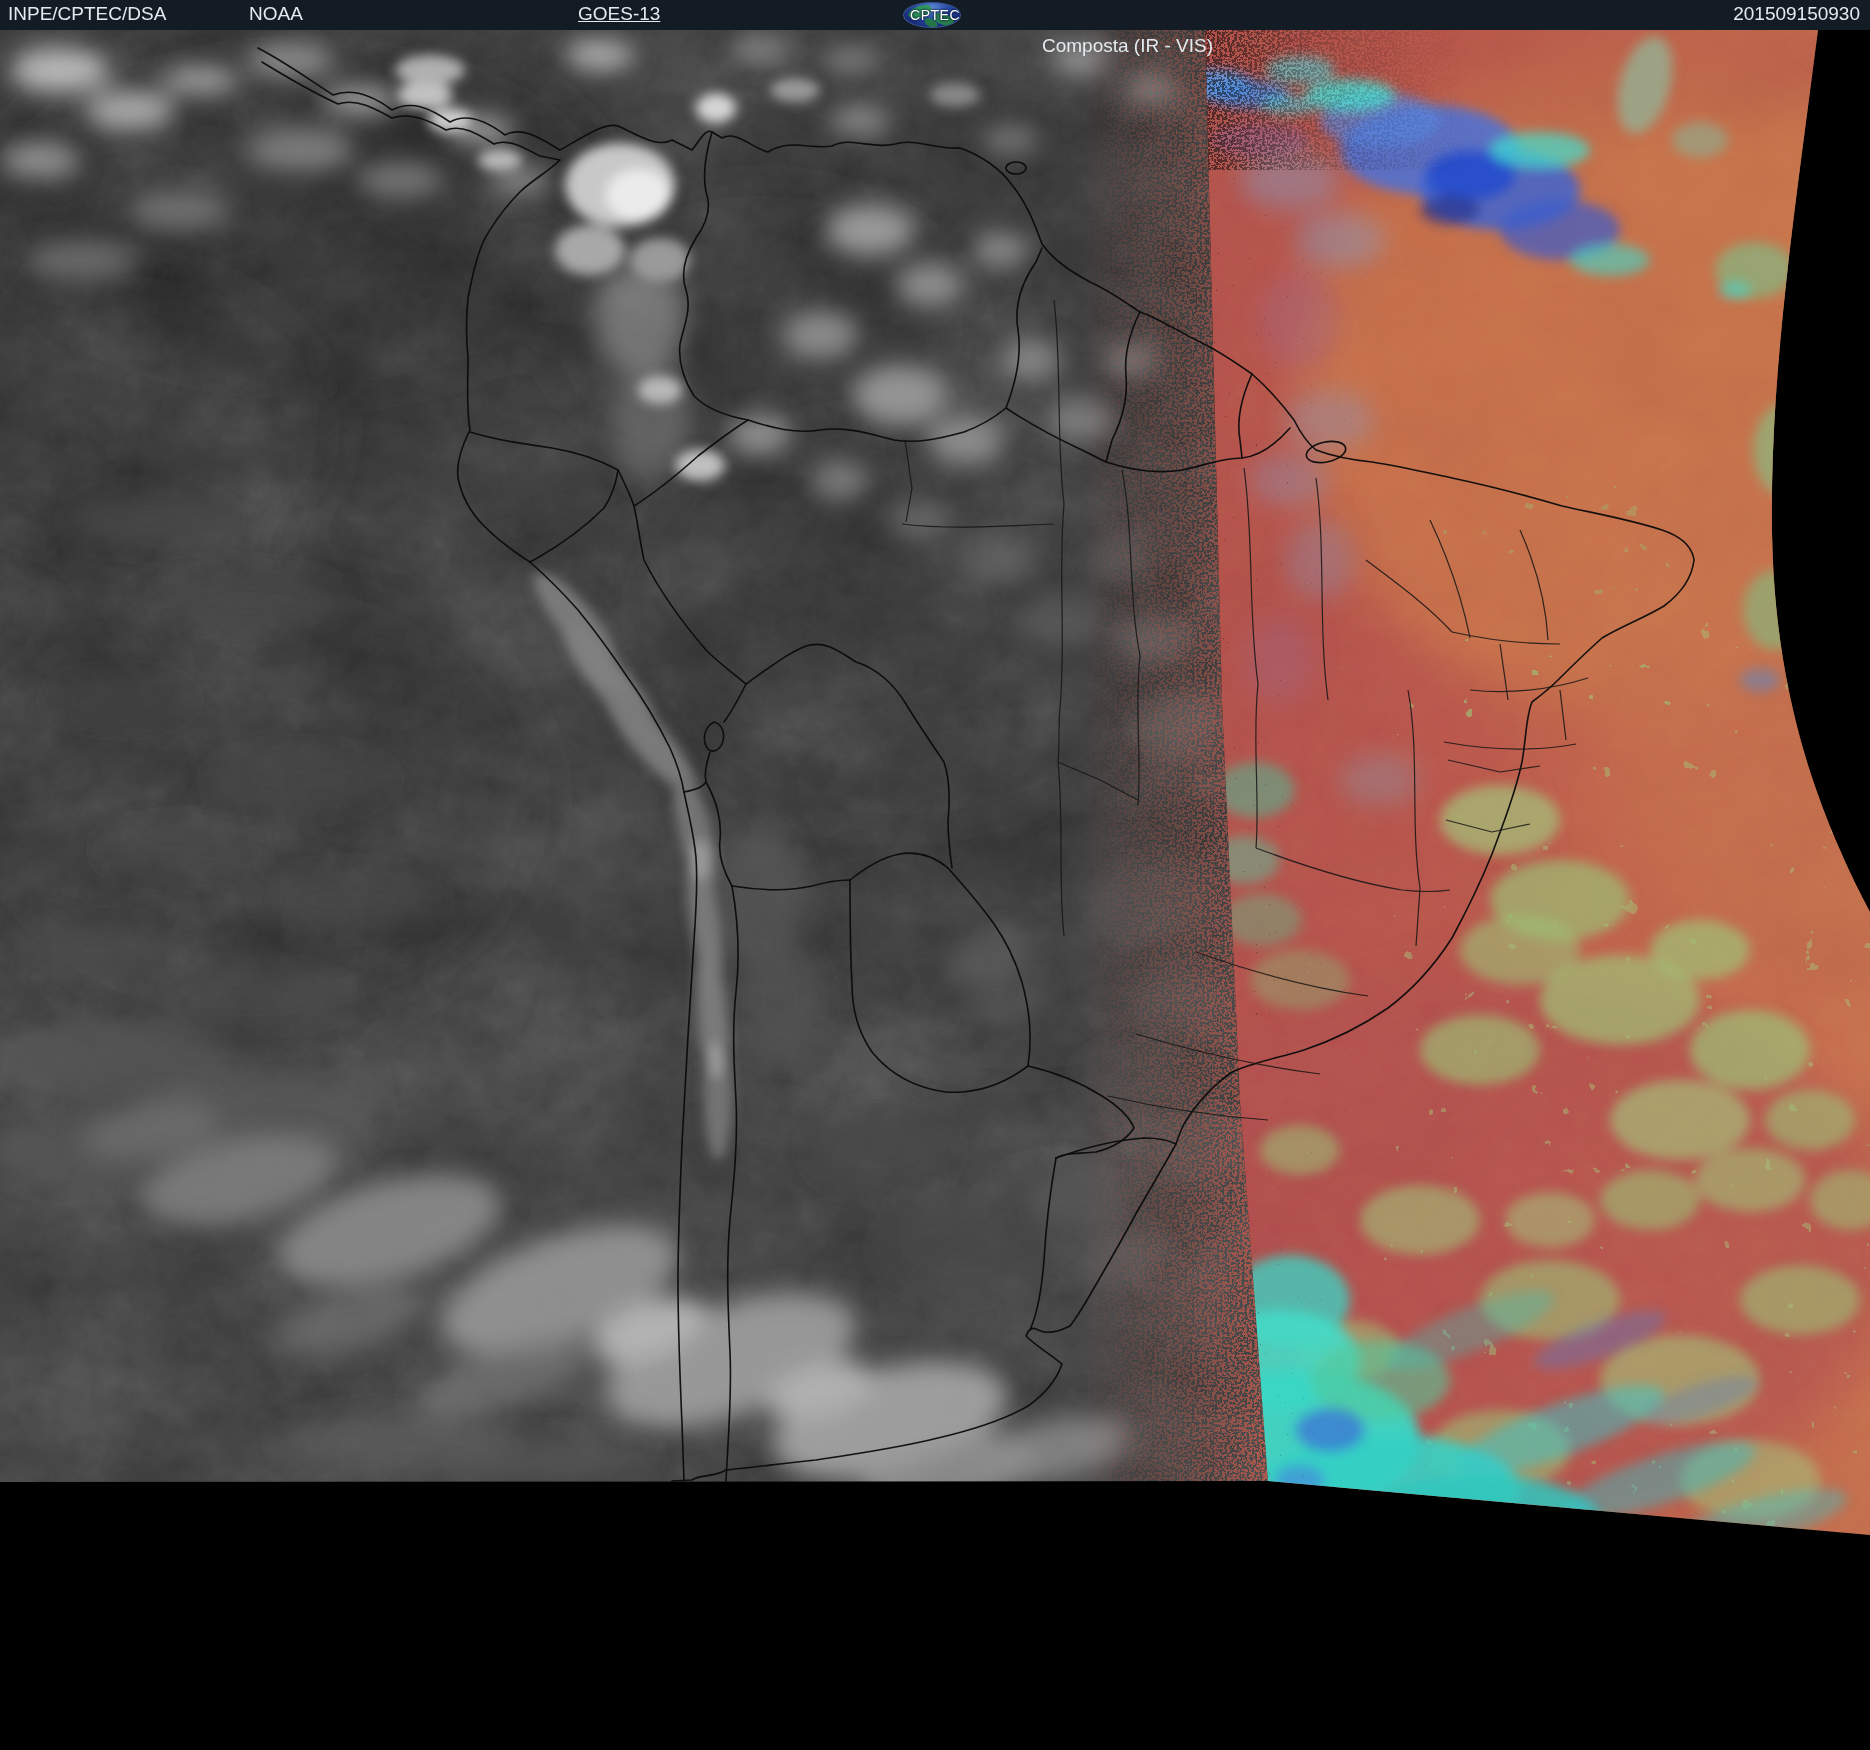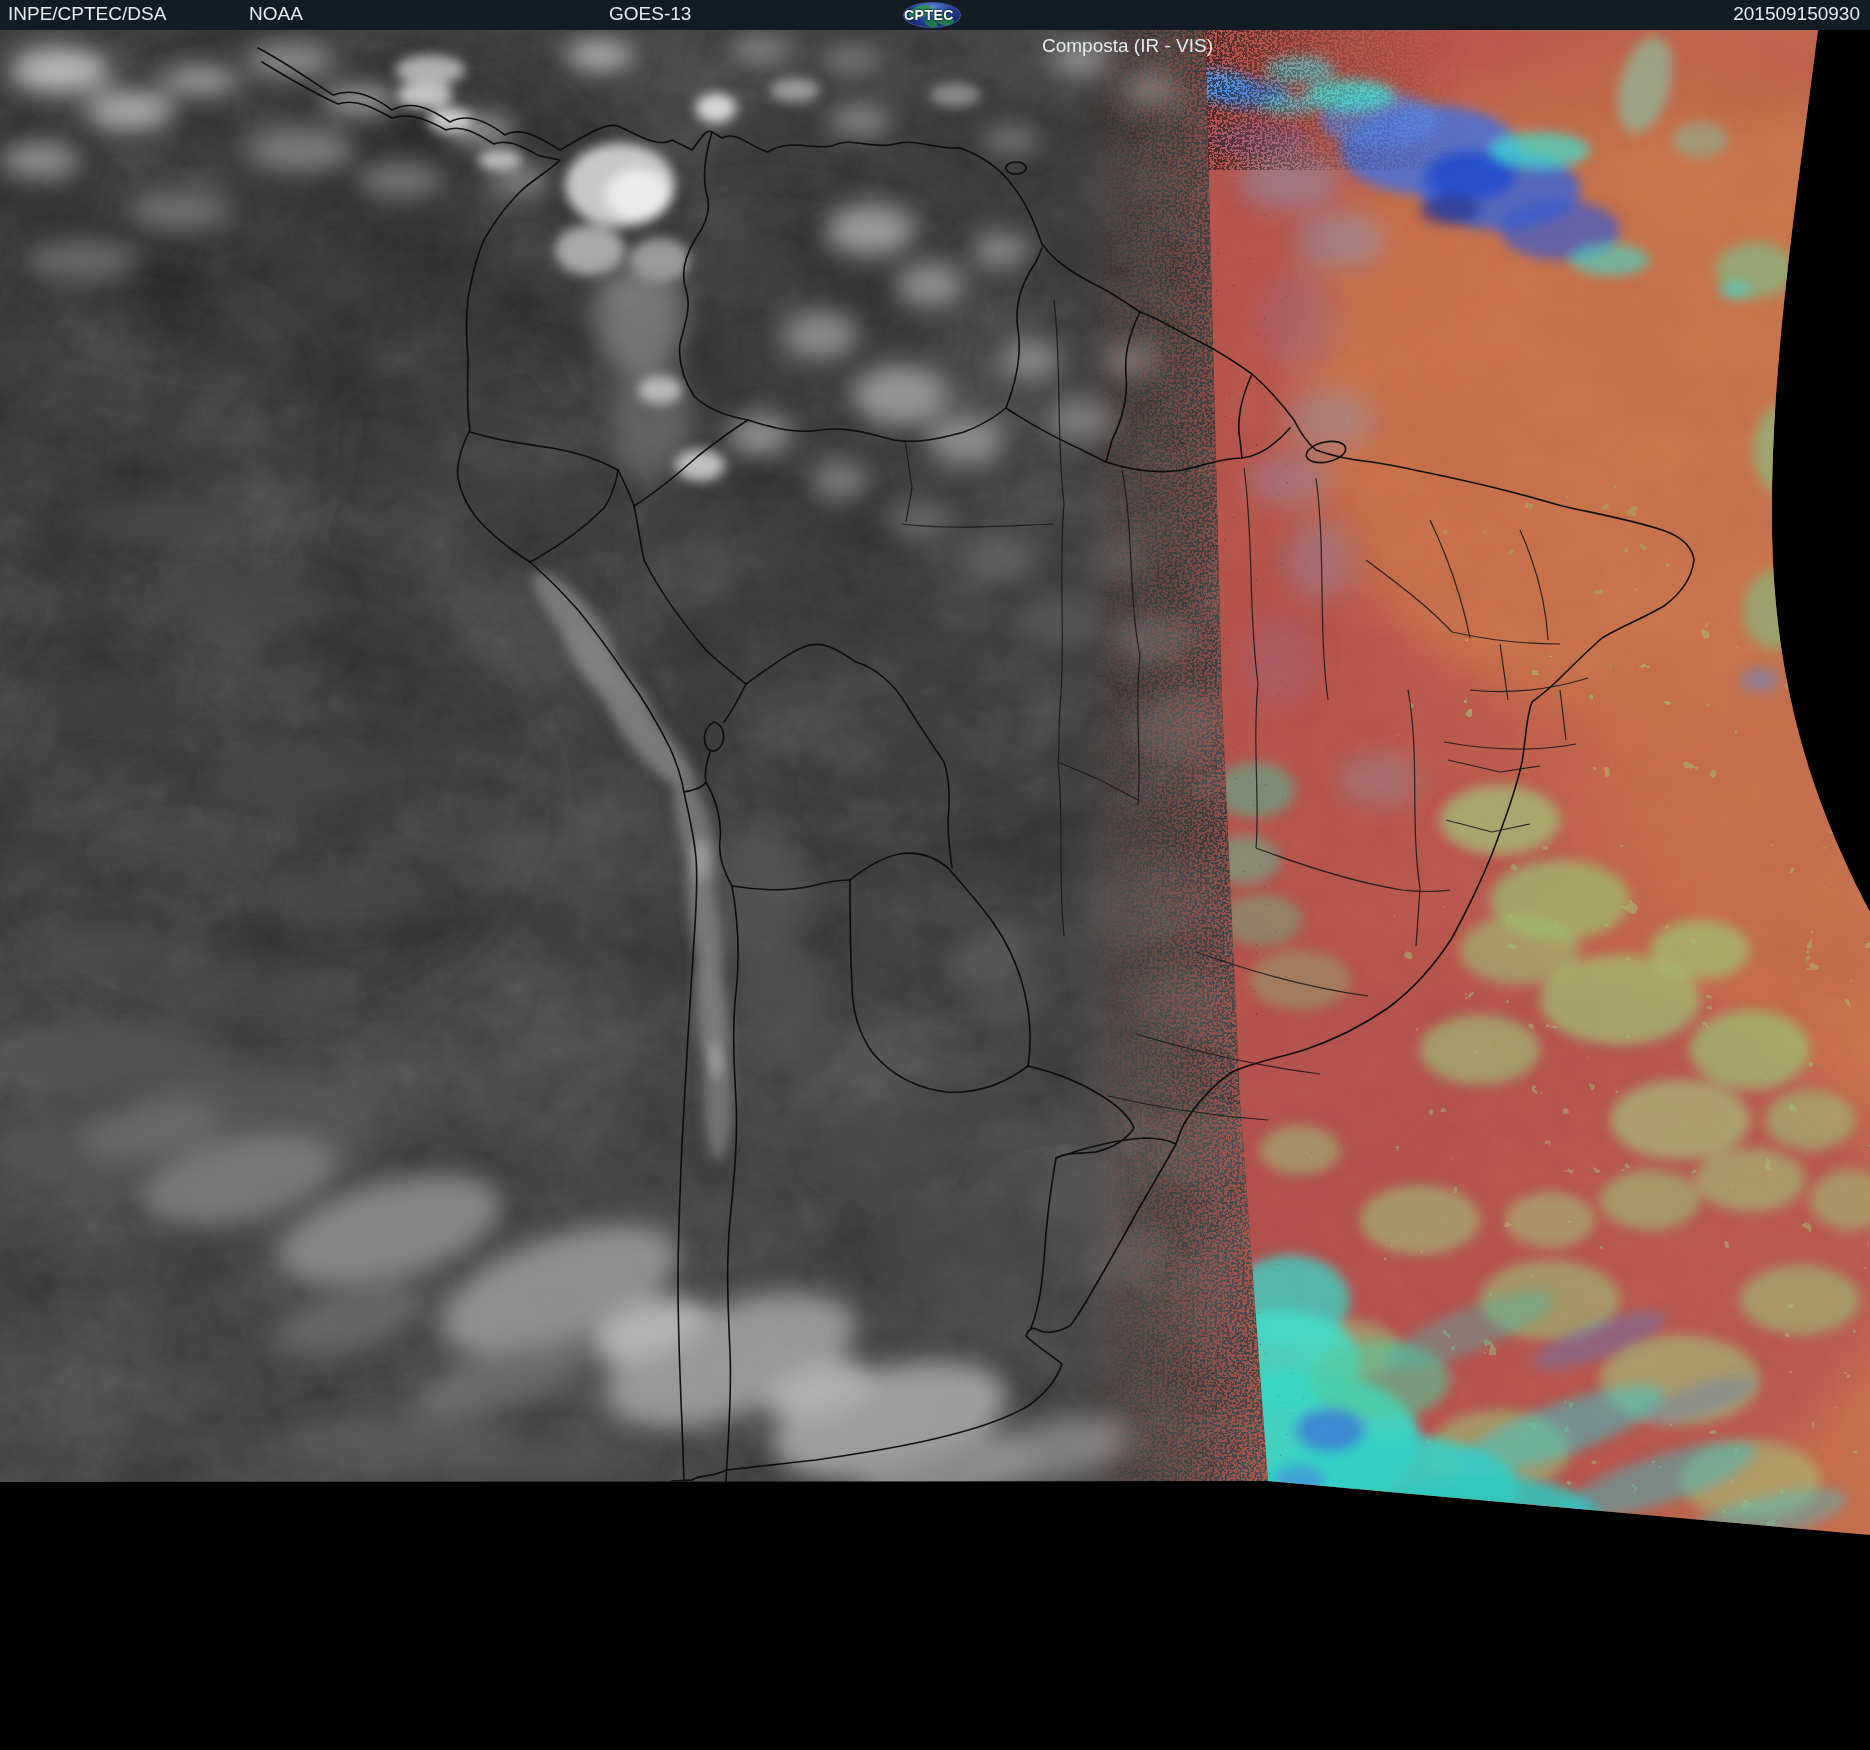--- a/index.html
+++ b/index.html
@@ -3,32 +3,32 @@
 <meta charset="utf-8">
 <style>
   html,body{margin:0;padding:0;background:#000;}
   #app{position:relative;width:1870px;height:1750px;background:#000;overflow:hidden;
        font-family:"Liberation Sans", sans-serif;}
   
   #header{position:absolute;left:0;top:0;width:1870px;height:30px;background:#131c24;z-index:5;}
   #header span.htxt{position:absolute;top:3px;font-size:19px;color:#e4eaee;white-space:nowrap;}
   #h-source{left:8px;}
   #h-agency{left:203px;margin-left:46px;}
-  #h-sat{left:609px;}
+  #h-sat{left:578px;text-decoration:underline;}
   #h-product{left:1042px;margin-top:32px;}
   #h-time{right:10px;margin-left:7px;}
   
   #logo{position:absolute;left:903px;top:2px;width:58px;height:26px;border-radius:50%;
         background:radial-gradient(ellipse at 50% 22%, #5d8cd2 0%, #2a4aa8 42%, #0c1858 95%);
         overflow:hidden;border:1px solid #39568f;box-sizing:border-box;}
   .logo-land{position:absolute;background:#2e9e4a;opacity:.85;}
   #land1{left:4px;top:3px;width:24px;height:12px;border-radius:60% 40% 55% 45%;transform:rotate(-14deg);}
   #land2{right:5px;top:11px;width:22px;height:11px;border-radius:50% 60% 40% 55%;transform:rotate(18deg);background:#2a8c42;}
   #land3{left:20px;top:16px;width:14px;height:8px;border-radius:50%;transform:rotate(30deg);background:#25813c;}
-  #logo-text{position:absolute;left:0;top:4px;width:100%;text-align:left;font-size:14px;font-weight:bold;
+  #logo-text{position:absolute;left:0;top:4px;width:100%;text-align:right;font-size:14px;font-weight:normal;
              color:#ffffff;letter-spacing:.5px;text-shadow:0 0 2px #001030,0 0 3px #001030;}
   #scene{position:absolute;left:0;top:0;}
 </style>
 </head>
 <body>
 
 <div id="app">
 
   <svg id="scene" width="1870" height="1750" viewBox="0 0 1870 1750">
     <defs>

